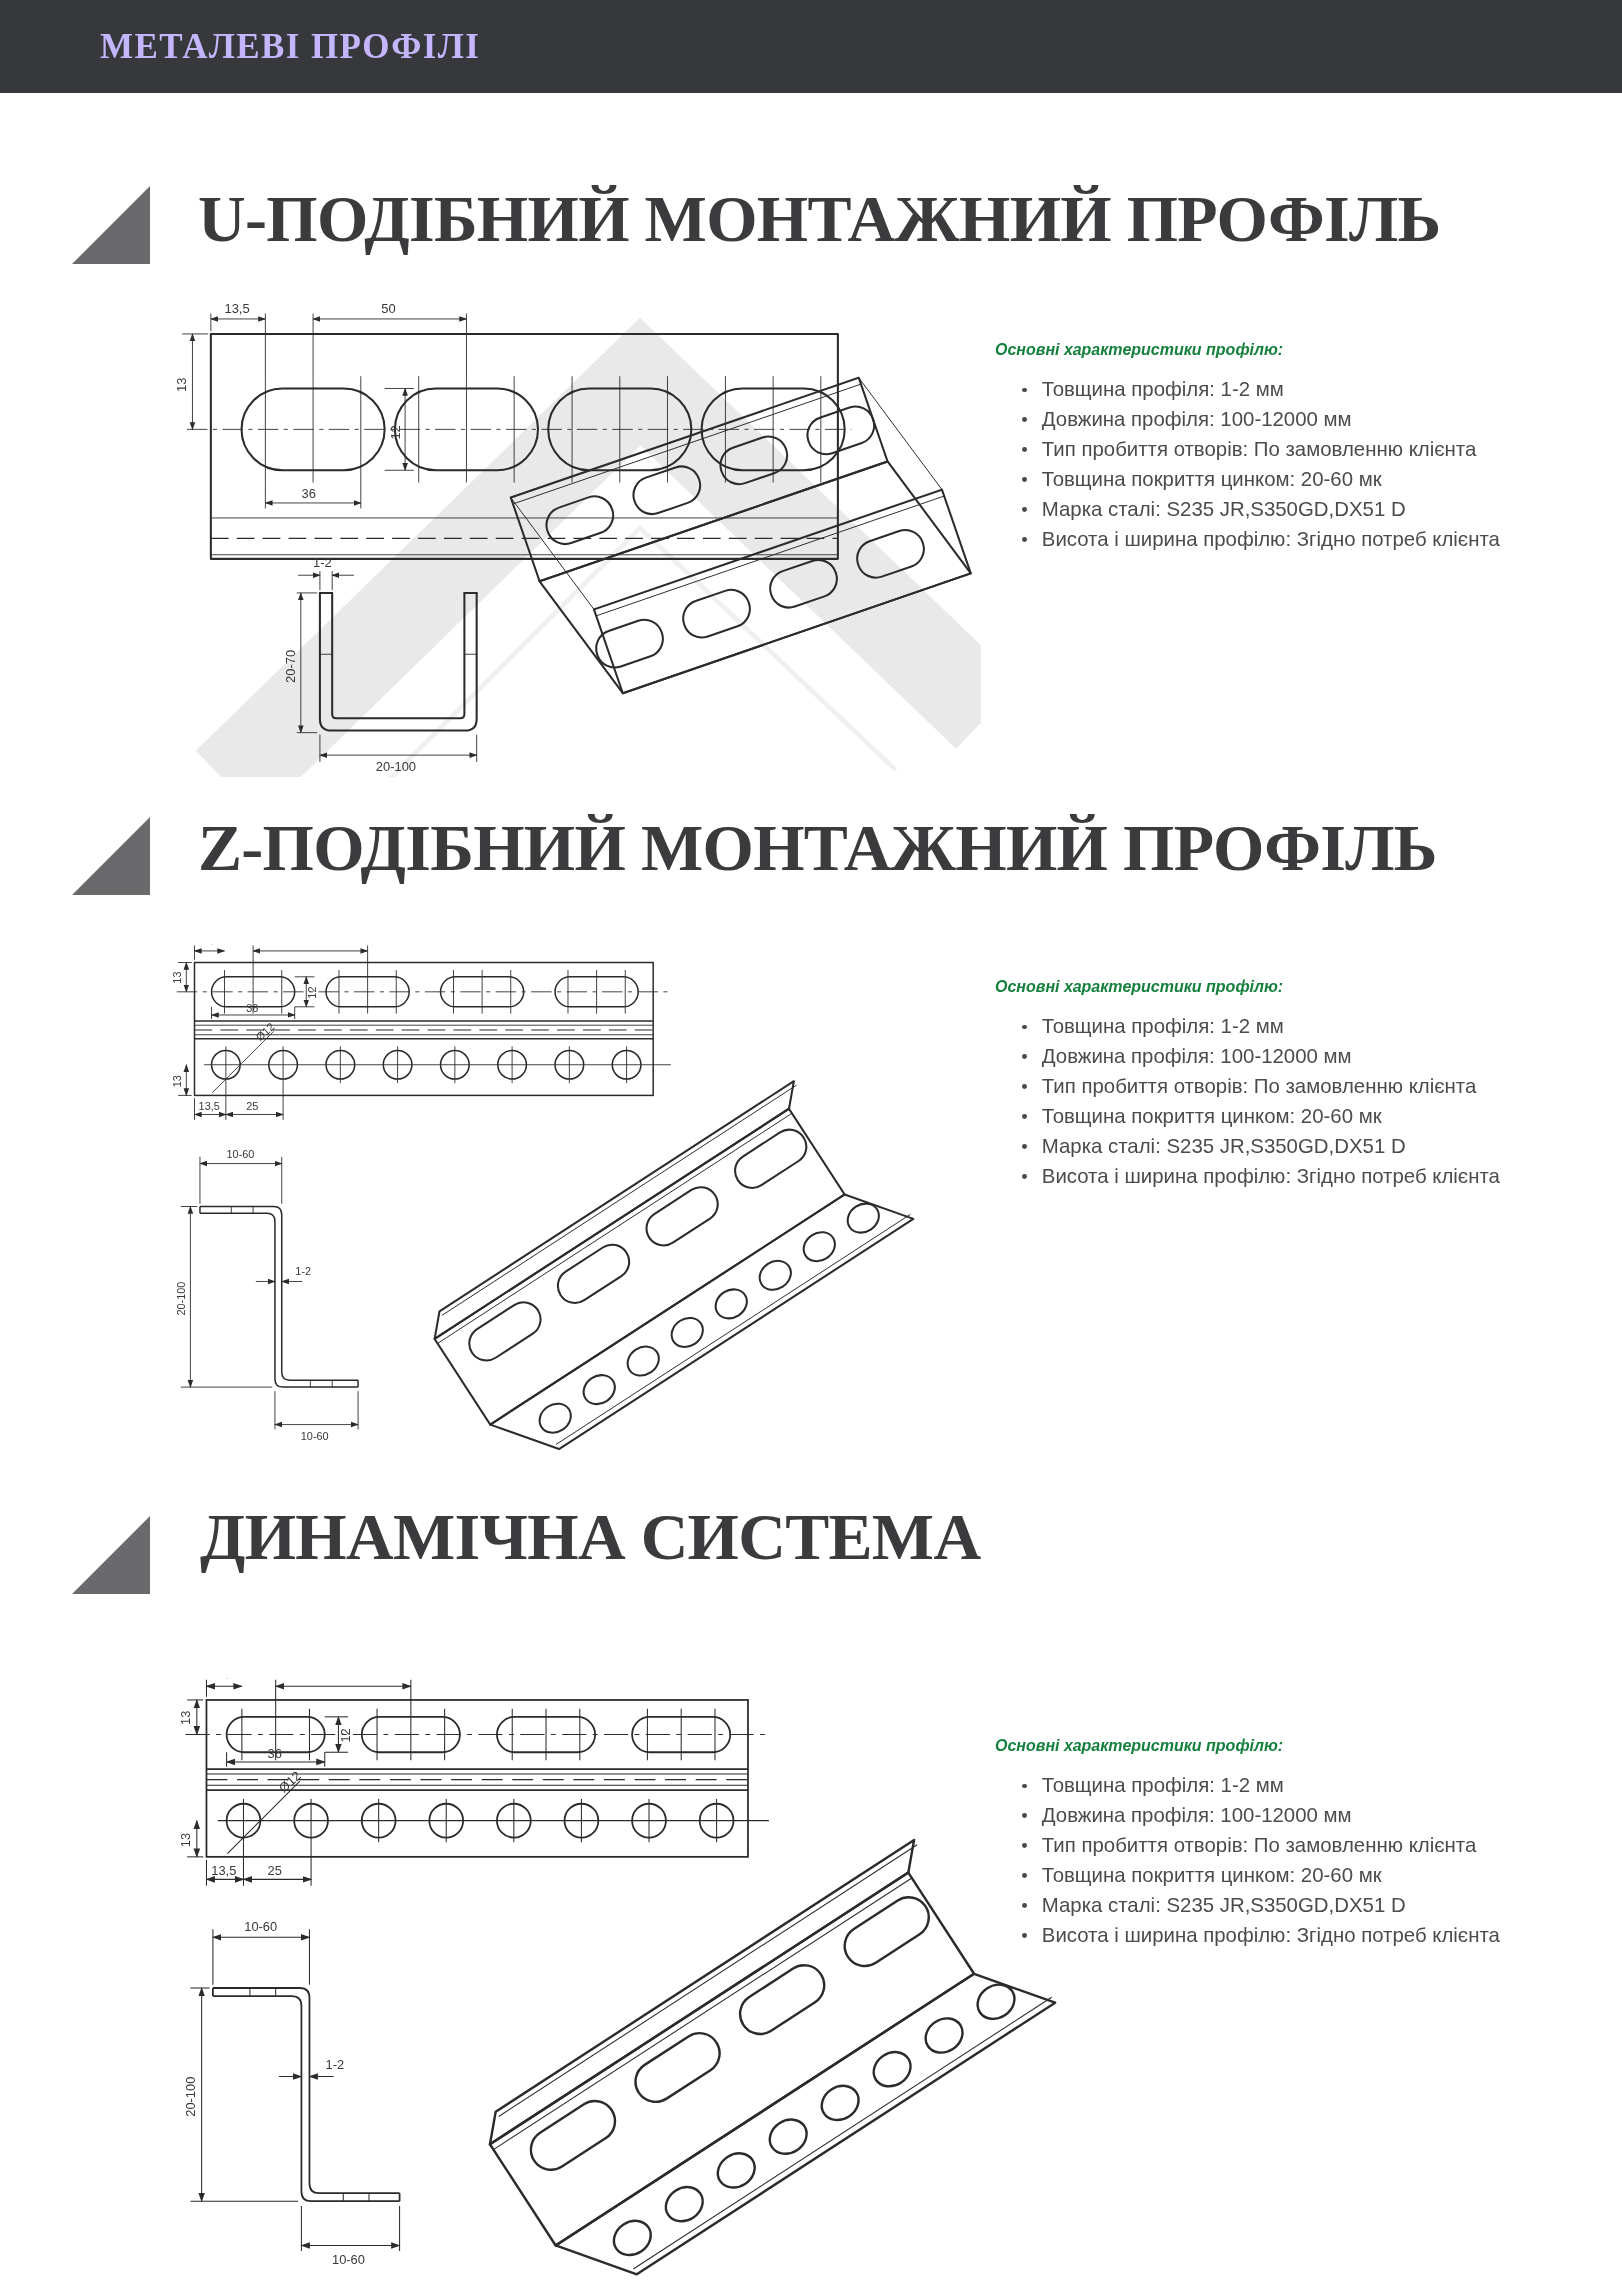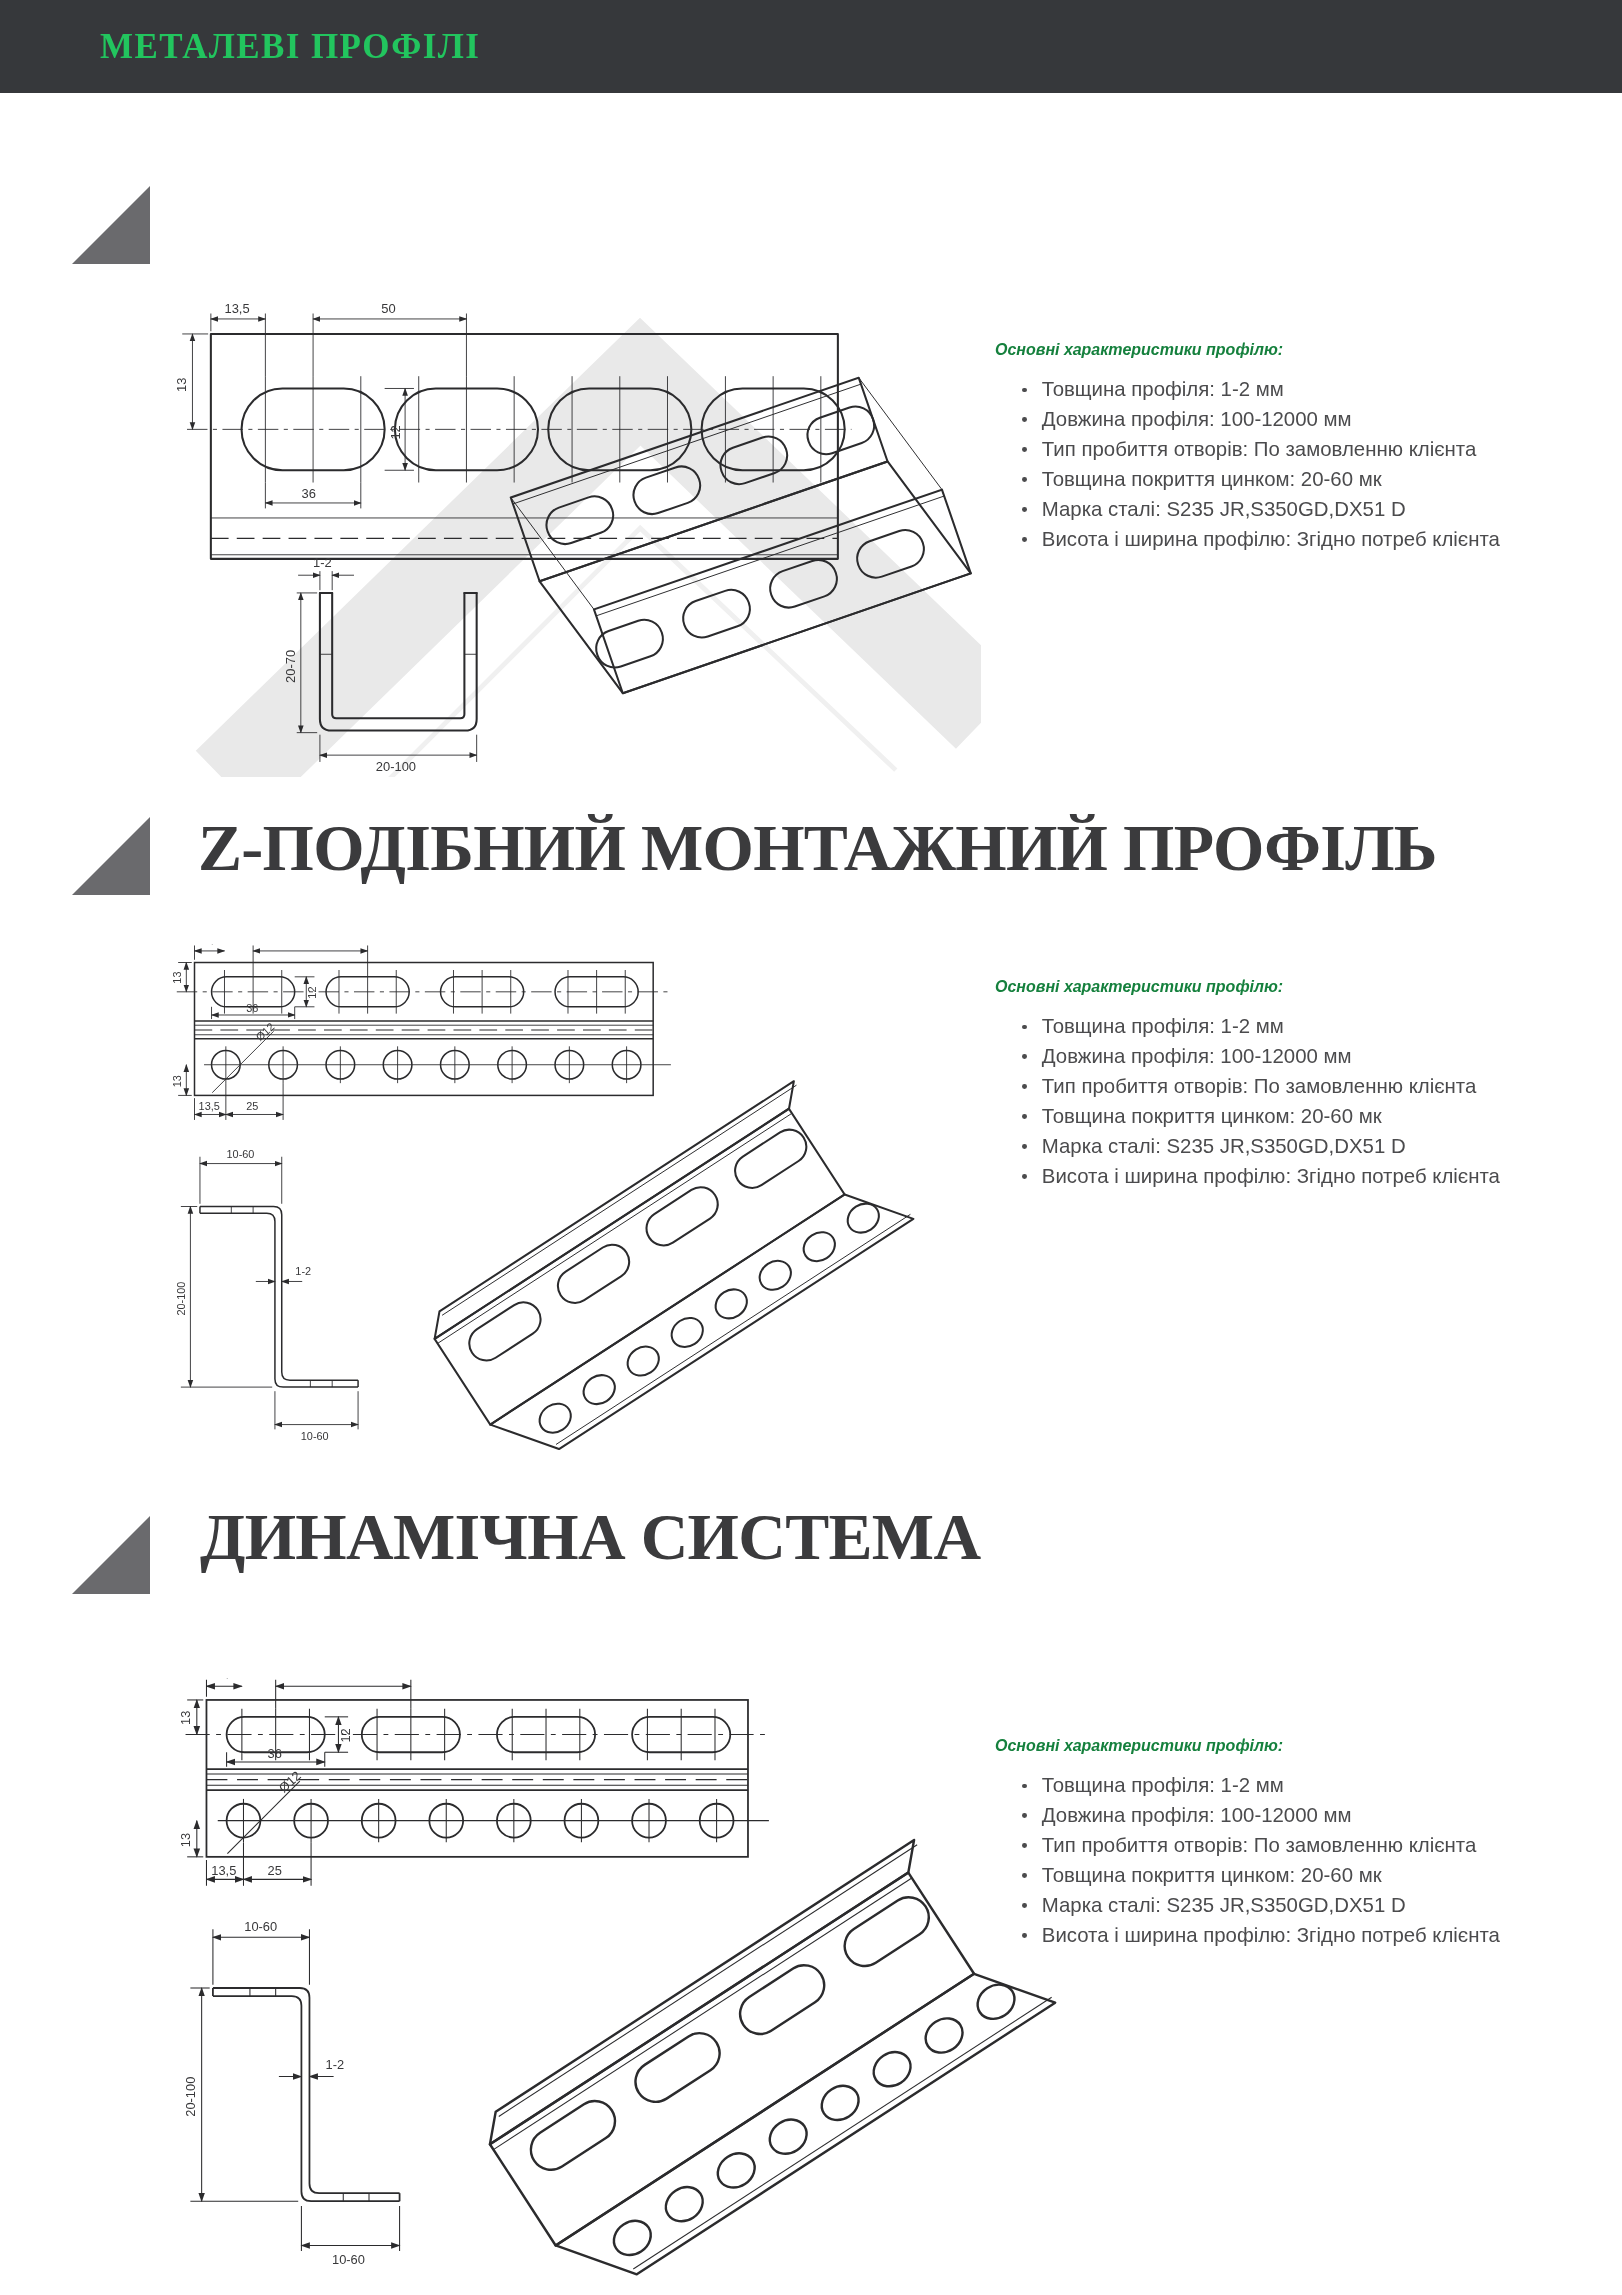--- a/index.html
+++ b/index.html
@@ -2,21 +2,21 @@
 <html style="font-size:11px"><head>
 <meta charset="utf-8">
 <style>
   html,body{margin:0;padding:0;background:#fff;}
   .page{position:relative;width:1622px;height:2295px;background:#fff;overflow:hidden;
         font-family:"Liberation Sans",sans-serif;}
   
   .hdr{position:absolute;left:0;top:0;width:1622px;height:93px;background:#36383b;
        display:flex;align-items:center;}
   .hdr span{margin-left:100px;font-family:"Liberation Serif",serif;font-weight:700;
-       font-size:35px;letter-spacing:1.4px;color:#22c55e;}
+       font-size:35px;letter-spacing:1.4px;color:#c4b5fd;}
   
   .tri{position:absolute;width:78px;height:78px;background:#6a6a6d;
        clip-path:polygon(100% 0,100% 100%,0 100%);}
   .stitle{position:absolute;font-family:"Liberation Serif",serif;font-weight:700;
        font-size:66px;line-height:80px;color:#3b3b3d;letter-spacing:-0.7px;white-space:nowrap;}
   
   .chars{position:absolute;width:600px;color:#4b4b4d;}
   .chars h2{margin:0 0 20.4px 0;font-size:16px;font-weight:700;color:#15803d;font-style:italic;}
   .chars ul{list-style:none;margin:12px;padding:0 0 0 15px;}
   .chars li{display:flex;align-items:flex-start;margin-bottom:8.9px;font-size:20.4px;line-height:21px;}
@@ -38,20 +38,21 @@
 </head>
 <body>
 
 <div class="page">
 
   <div class="hdr">
     <span>МЕТАЛЕВІ ПРОФІЛІ</span>
   </div>
 
   <div class="tri" style="left:72px;top:186px;"></div>
+  <div class="stitle" style="left:198px;top:179px;">U-ПОДІБНИЙ МОНТАЖНИЙ ПРОФІЛЬ</div>
 
   <svg style="left:95px;top:293px;" width="886" height="484" viewBox="0 0 1300 710">
     <defs>
       <marker id="m1" viewBox="0 0 10 10" refX="9" refY="5" markerWidth="9" markerHeight="9" orient="auto-start-reverse">
         <path d="M0,1.5 L10,5 L0,8.5 z" fill="#2b2b2d"></path>
       </marker>
     </defs>
 
     <g>
       <path class="wm" stroke-width="135" d="M195,720 L800,130 L1310,620"></path>

